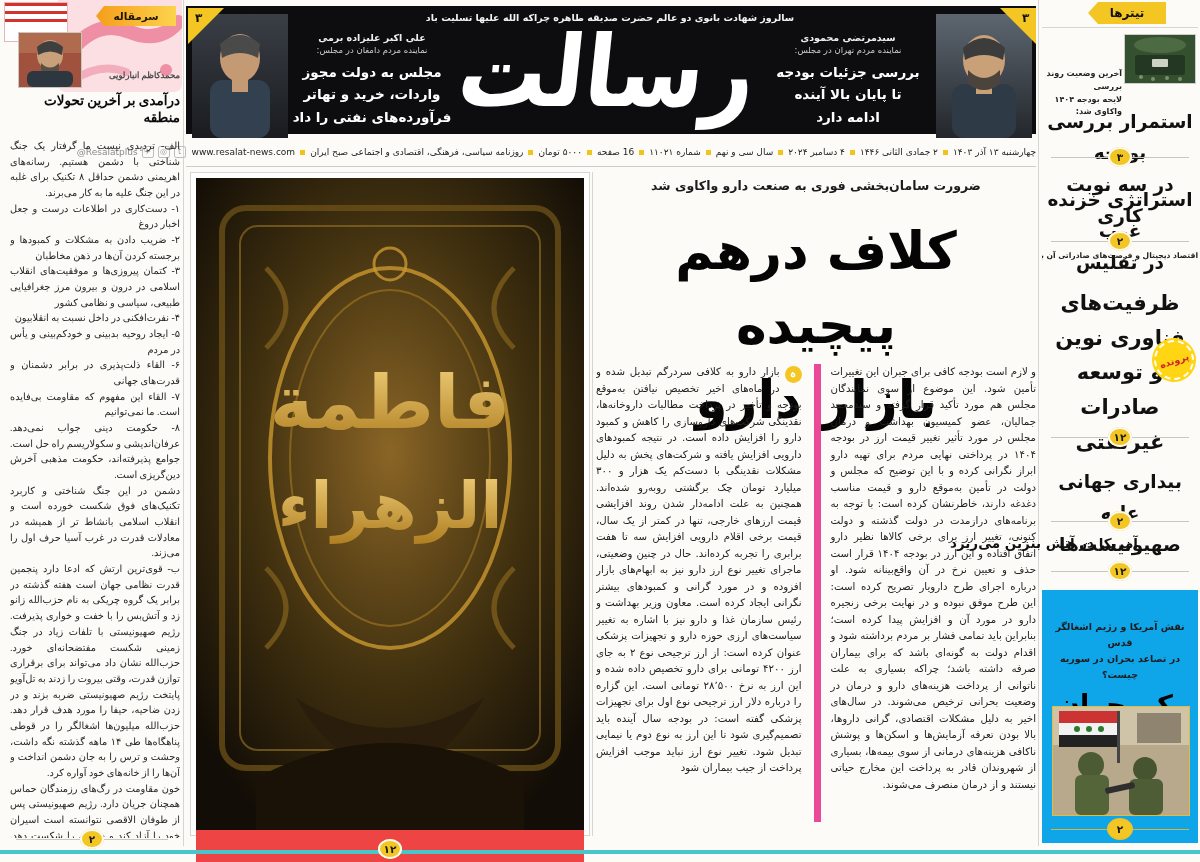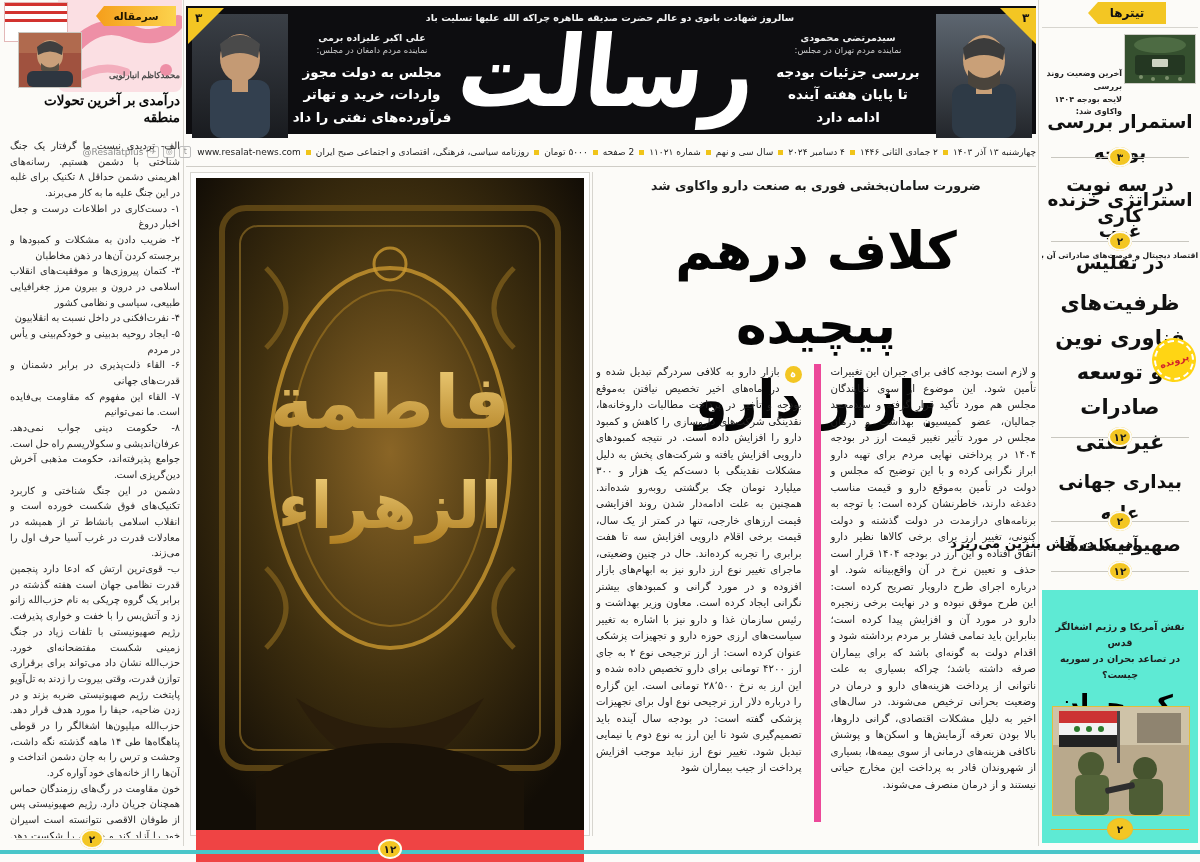--- a/index.html
+++ b/index.html
@@ -46,21 +46,21 @@
 
   
   #titrha-tab{left:1088px;top:2px;width:78px;height:22px;background:#f3c623;color:#111;
               font-size:12px;font-weight:800;display:flex;align-items:center;justify-content:center;
               clip-path:polygon(10px 0,100% 0,100% 100%,10px 100%,0 50%);}
   .sb-kicker{font-size:8px;font-weight:bold;line-height:1.6;color:#222;}
   .sb-head{font-weight:800;color:#111;text-align:center;line-height:1.7;}
   .sticker{position:absolute;width:36px;height:36px;border-radius:50%;background:#ffd514;
            border:2px dashed #fff;box-shadow:0 0 0 2px #ffd514;transform:rotate(-18deg);
            display:flex;align-items:center;justify-content:center;font-size:9.5px;font-weight:800;color:#d2232a;}
-  #crisis-box{left:1042px;top:590px;width:156px;height:253px;background:#5eead4;}
+  #crisis-box{left:1042px;top:590px;width:156px;height:253px;background:#0ea5e9;}
   .crisis-kicker{font-size:9.5px;font-weight:800;text-align:center;line-height:1.7;color:#1d1d1d;padding-top:9px;}
   .crisis-title{font-size:27px;font-weight:900;text-align:center;line-height:1.25;color:#000;margin-top:4px;}
 
   
   .lead-kicker{left:596px;top:178px;width:440px;text-align:center;font-size:12.5px;font-weight:800;}
   .lead-headline{left:596px;top:194px;width:440px;text-align:center;font-size:52px;font-weight:900;
                  line-height:1.43;color:#050505;letter-spacing:-1px;}
   #lead-cols{left:596px;top:364px;width:440px;height:458px;display:flex;gap:12px;overflow:hidden;}
   .lead-col{flex:1;text-align:justify;font-size:10.2px;line-height:1.62;color:#222;overflow:hidden;}
   .lead-col.first{border-left:7px solid #ec4899;padding-left:10px;}
@@ -143,34 +143,34 @@
           <rect x="16" y="70" width="64" height="54" rx="12" fill="#2e3a46"></rect>
           <rect x="40" y="66" width="16" height="14" fill="#c9a078"></rect>
           <path d="M27 34 q21 -20 42 0 l-2 12 q-19 -10 -38 0 z" fill="#3c3c3c"></path>
           <path d="M32 56 q16 16 32 0 l0 14 q-16 12 -32 0 z" fill="#4a443c"></path>
         </svg>
     </div>
     <div class="abs col-text" style="left:0;">
       <div class="col-name">سیدمرتضی محمودی</div>
       <div class="col-role">نماینده مردم تهران در مجلس:</div>
       <div class="col-title preline">بررسی جزئیات بودجه
-تا پایان هفته آینده
+تا پایان بالا آینده
 ادامه دارد</div>
     </div>
     <div class="corner-badge cb-right" style="left:236px;top:2px;"></div>
     <div class="cb-num" style="left:258px;top:5px;">۳</div>
   </div>
 
   <div class="abs" id="dateline">
     <span class="dl-item">چهارشنبه ۱۳ آذر ۱۴۰۳</span>
     <span class="dl-item">۲ جمادی الثانی ۱۴۴۶</span>
     <span class="dl-item">۴ دسامبر ۲۰۲۴</span>
     <span class="dl-item">سال سی و نهم</span>
     <span class="dl-item">شماره ۱۱۰۲۱</span>
-    <span class="dl-item">2 صفحه</span>
+    <span class="dl-item">16 صفحه</span>
     <span class="dl-item">۵۰۰۰ تومان</span>
     <span class="dl-item">روزنامه سیاسی، فرهنگی، اقتصادی و اجتماعی صبح ایران</span>
     <span class="dl-item dl-plain" style="direction:ltr;">www.resalat-news.com</span>
     <span class="social">
       <span class="soc-ic">t</span>
       <span class="soc-ic">◎</span>
       <span class="soc-ic">✈</span>
       <span style="direction:ltr;">@Resalatplus</span>
     </span>
   </div>

